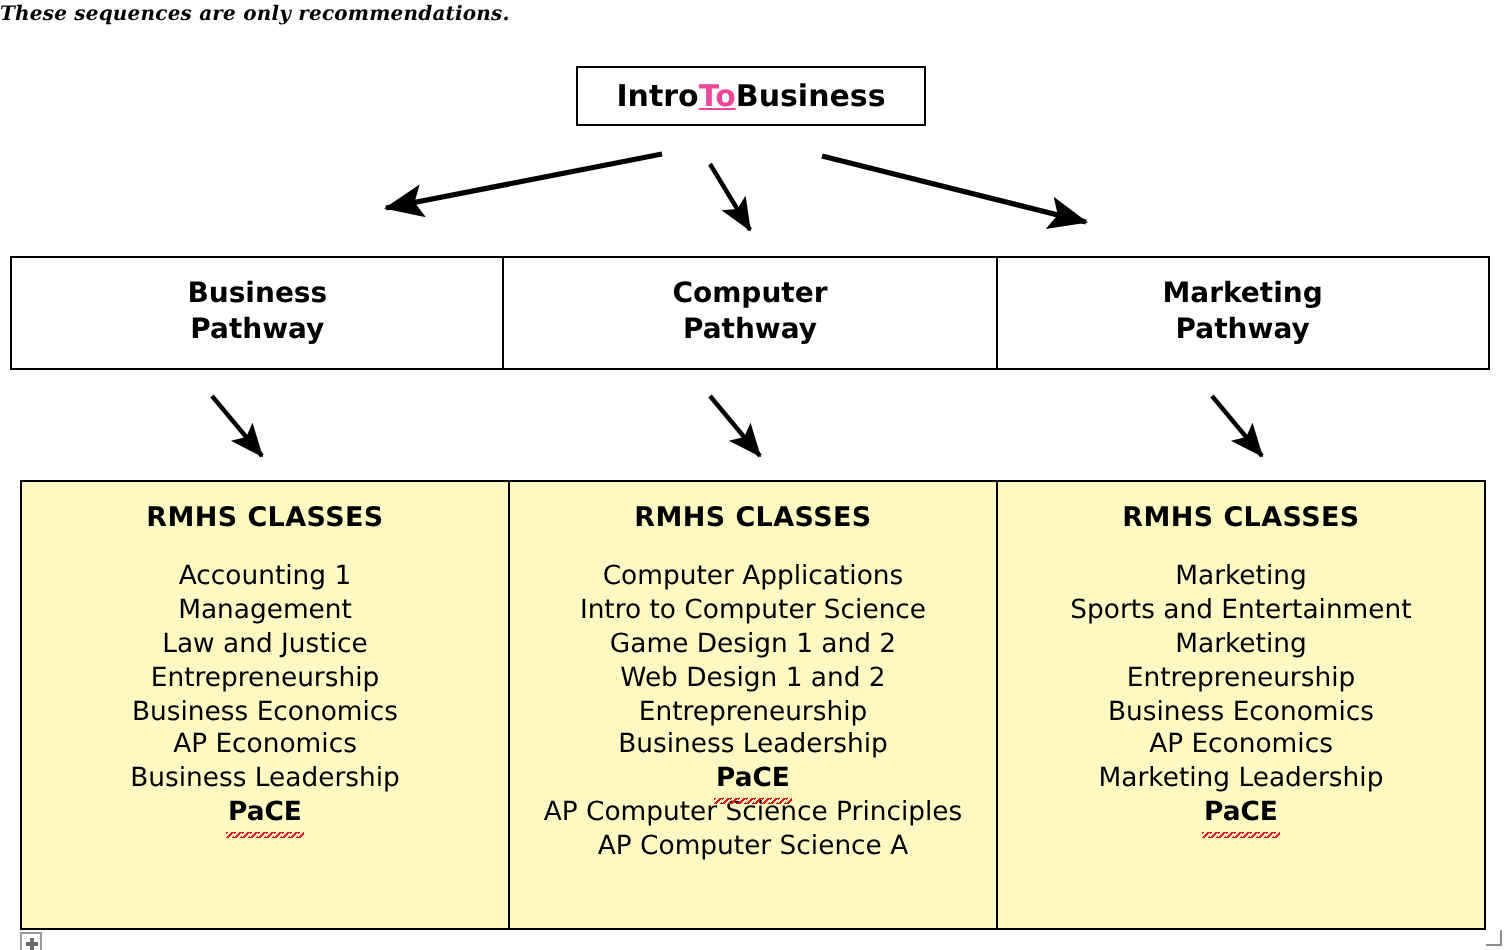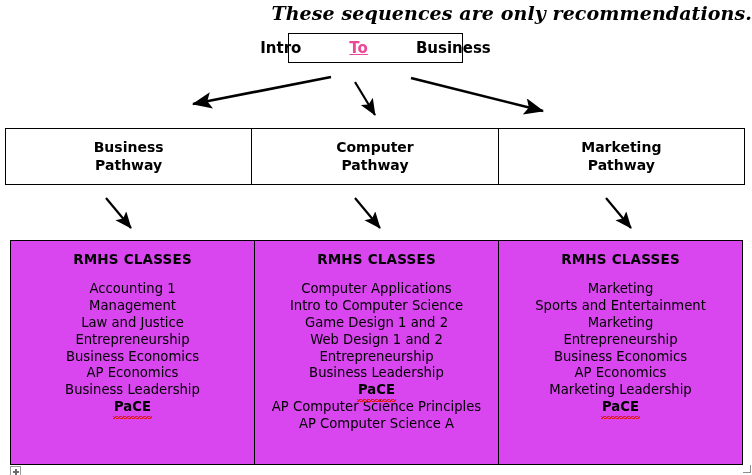--- a/index.html
+++ b/index.html
@@ -15,44 +15,43 @@
     font-family: "DejaVu Sans", sans-serif;
     color: #000000;
   }
 
   
   .doc-title {
     position: absolute;
     left: 0;
     top: 2px;
     width: 752px;
-    text-align: right;
+    text-align: left;
     font-family: "DejaVu Serif", serif;
     font-style: italic;
     font-weight: bold;
-    font-size: 19px;
+    font-size: 10px;
     letter-spacing: 0.1px;
   }
 
   
   .intro-box {
     position: absolute;
     left: 288px;
     top: 33px;
     width: 175px;
     height: 30px;
     border: 1.6px solid #000;
     box-sizing: border-box;
     display: flex;
     align-items: center;
     justify-content: center;
     font-weight: bold;
     font-size: 15px;
     background: #fff;
-    gap: 48px;
   }
   .intro-box .lnk {
     color: #ec4899;
     text-decoration: underline;
   }
 
   
   .arrow-layer {
     position: absolute;
     left: 0;
@@ -91,21 +90,21 @@
   
   .rmhs-table {
     position: absolute;
     left: 10px;
     top: 240px;
     width: 733px;
     height: 225px;
     border: 1.6px solid #000;
     box-sizing: border-box;
     display: flex;
-    background: #d946ef;
+    background: #fef9c3;
   }
   .rmhs-cell {
     flex: 1 1 0;
     border-right: 1.6px solid #000;
     box-sizing: border-box;
     padding: 10px 4px 4px 4px;
     text-align: center;
   }
   .rmhs-cell:last-child { border-right: none; }
 

